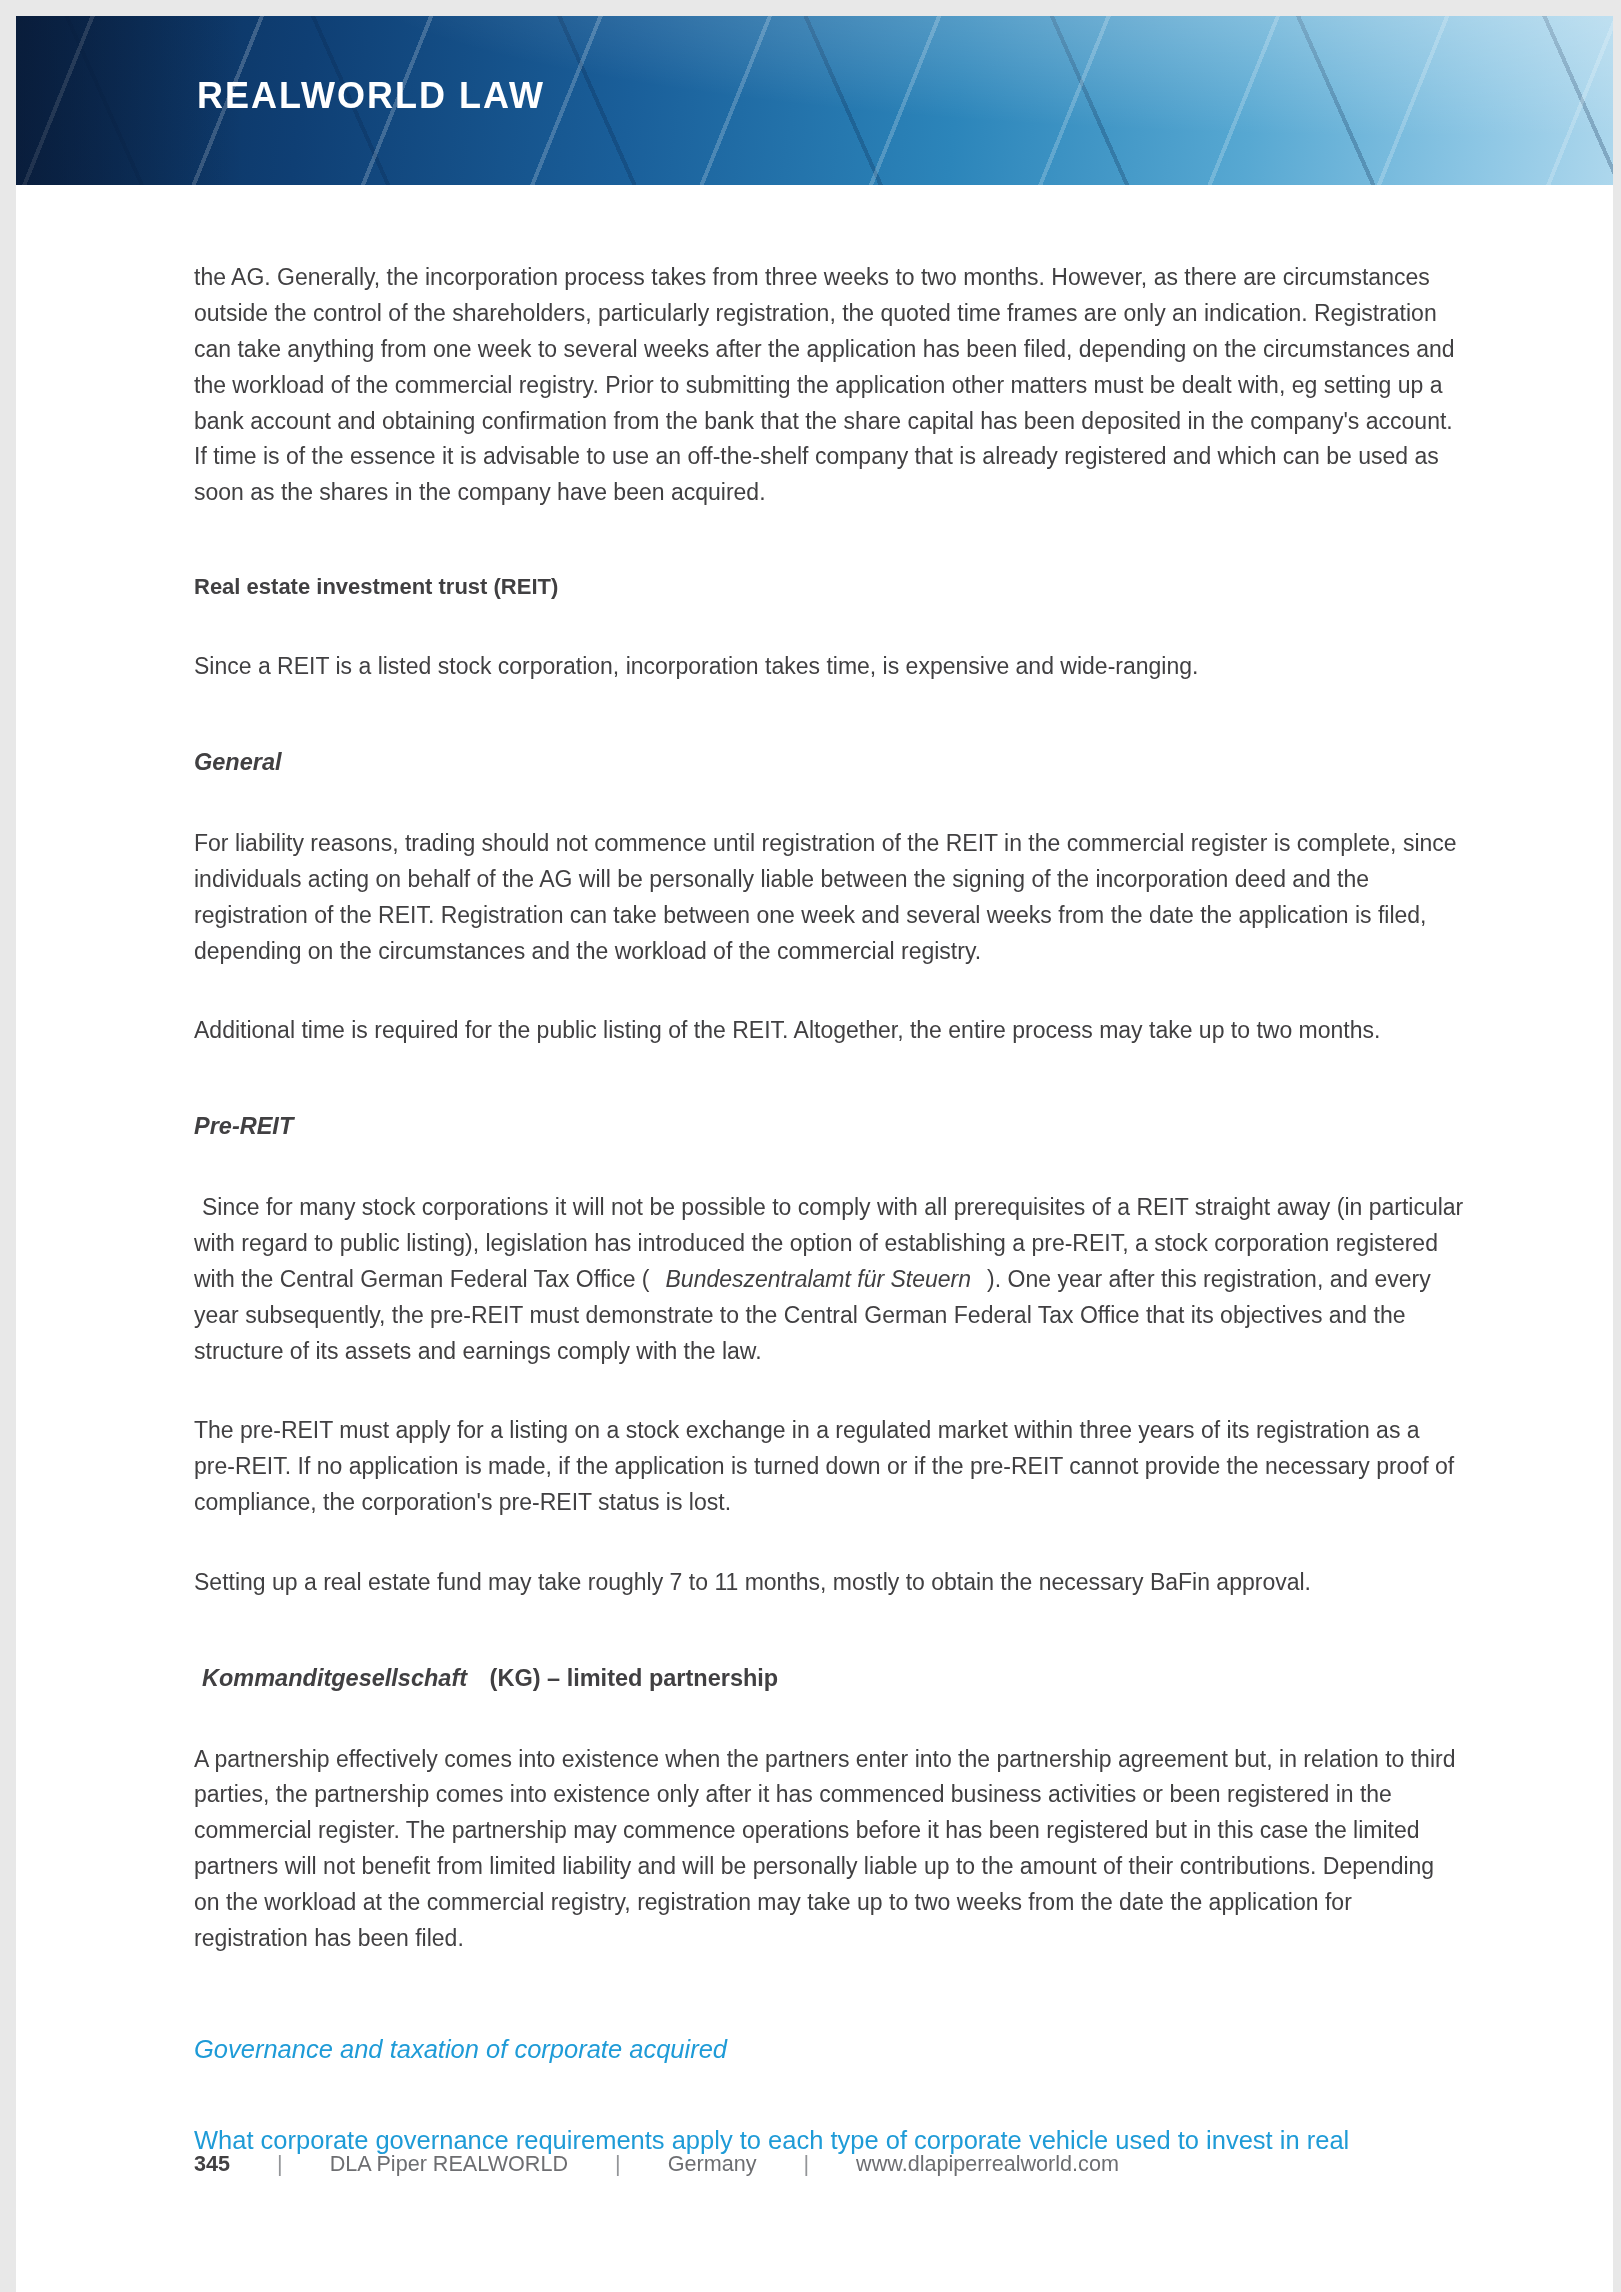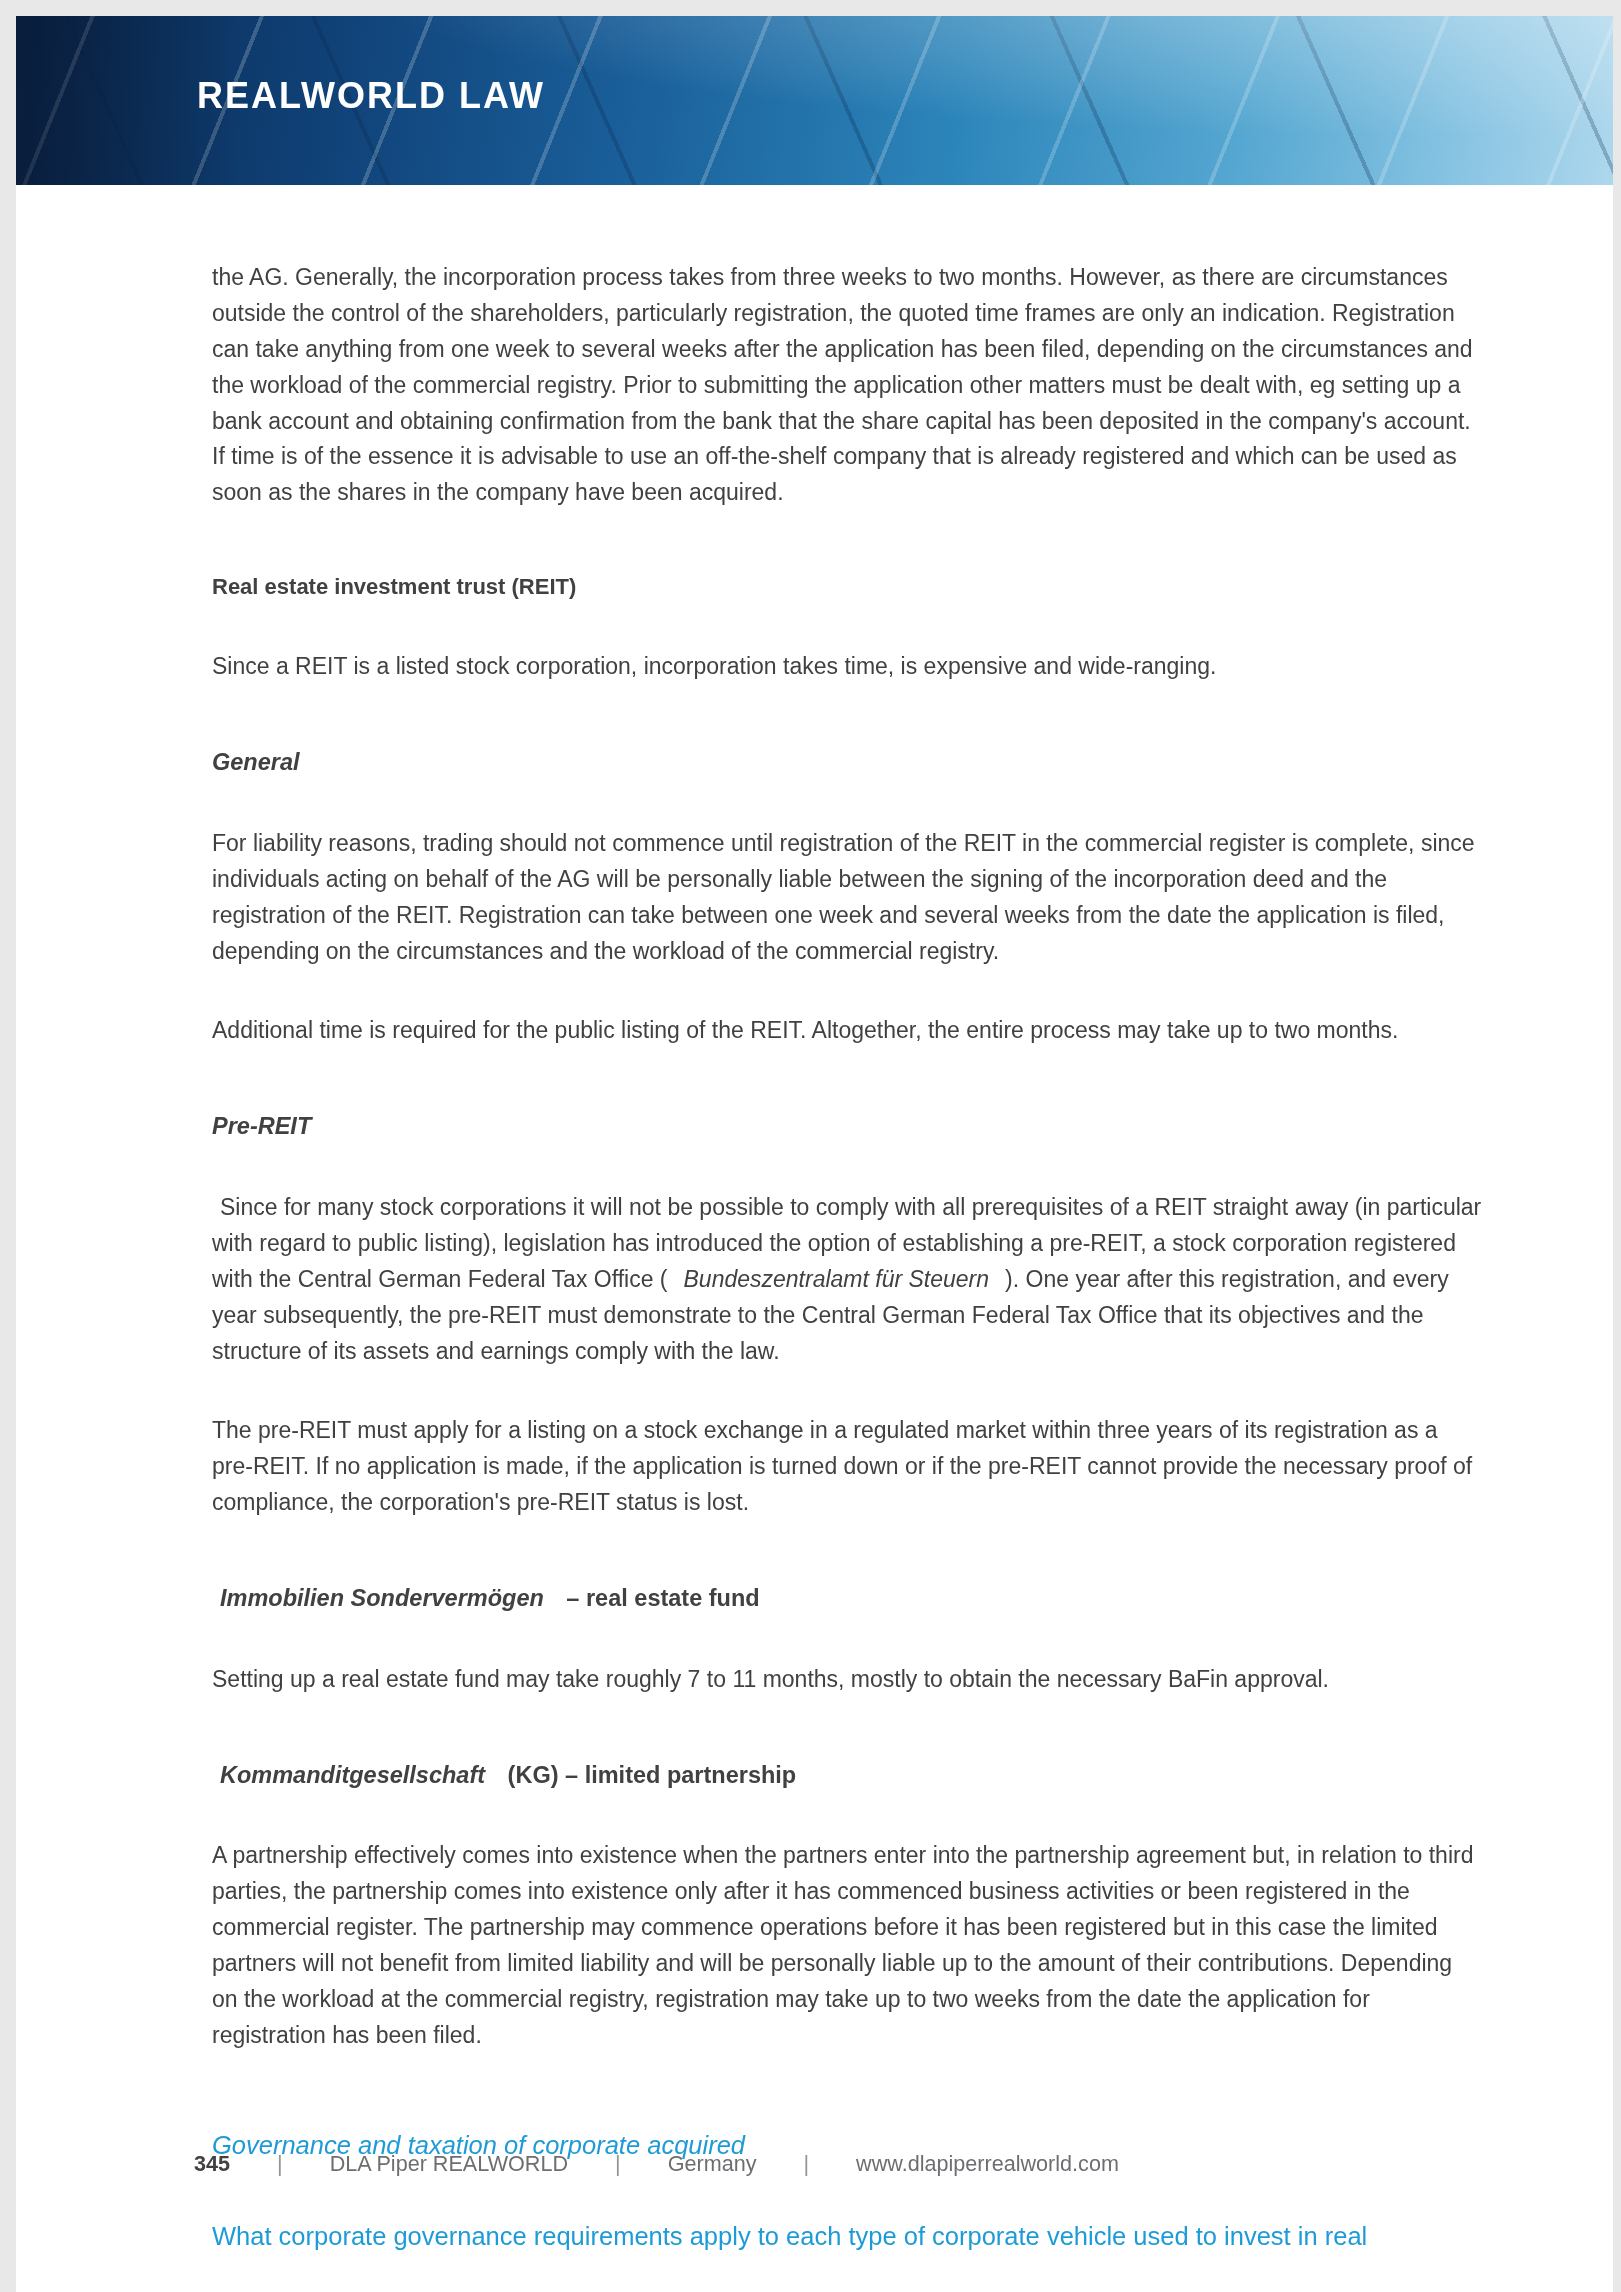--- a/index.html
+++ b/index.html
@@ -36,21 +36,21 @@
     font-size: 36px;
     font-weight: bold;
     letter-spacing: 2px;
     color: #ffffff;
   }
 
   
   .content {
     position: absolute;
     top: 228px;
-    left: 180px;
+    left: 162px;
     width: 1304px;
     font-size: 23px;
     line-height: 1.56;
   }
   .para { margin-bottom: 28px; }
   .h-section {
     font-size: 22px;
     font-weight: bold;
     margin: 43px 0 29px 0;
   }
@@ -113,21 +113,20 @@
     <p class="para">For liability reasons, trading should not commence until registration of the REIT in the commercial register is complete, since individuals acting on behalf of the AG will be personally liable between the signing of the incorporation deed and the registration of the REIT. Registration can take between one week and several weeks from the date the application is filed, depending on the circumstances and the workload of the commercial registry.</p>
 
     <p class="para">Additional time is required for the public listing of the REIT. Altogether, the entire process may take up to two months.</p>
 
     <h3 class="h-sub">Pre-REIT</h3>
 
     <p class="para"><span>Since for many stock corporations it will not be possible to comply with all prerequisites of a REIT straight away (in particular with regard to public listing), legislation has introduced the option of establishing a pre-REIT, a stock corporation registered with the Central German Federal Tax Office (</span><span class="inline-italic">Bundeszentralamt für Steuern</span><span>). One year after this registration, and every year subsequently, the pre-REIT must demonstrate to the Central German Federal Tax Office that its objectives and the structure of its assets and earnings comply with the law.</span></p>
 
     <p class="para">The pre-REIT must apply for a listing on a stock exchange in a regulated market within three years of its registration as a pre-REIT. If no application is made, if the application is turned down or if the pre-REIT cannot provide the necessary proof of compliance, the corporation's pre-REIT status is lost.</p>
 
-    <h3 class="h-sub"><span>Immobilien Sondervermögen</span><span class="upright"> – real estate fund</span></h3>
 
     <p class="para">Setting up a real estate fund may take roughly 7 to 11 months, mostly to obtain the necessary BaFin approval.</p>
 
     <h3 class="h-sub"><span>Kommanditgesellschaft</span><span class="upright"> (KG) – limited partnership</span></h3>
 
     <p class="para">A partnership effectively comes into existence when the partners enter into the partnership agreement but, in relation to third parties, the partnership comes into existence only after it has commenced business activities or been registered in the commercial register. The partnership may commence operations before it has been registered but in this case the limited partners will not benefit from limited liability and will be personally liable up to the amount of their contributions. Depending on the workload at the commercial registry, registration may take up to two weeks from the date the application for registration has been filed.</p>
 
     <h2 class="gov-heading">Governance and taxation of corporate acquired</h2>
 
     <p class="gov-question">What corporate governance requirements apply to each type of corporate vehicle used to invest in real</p>

